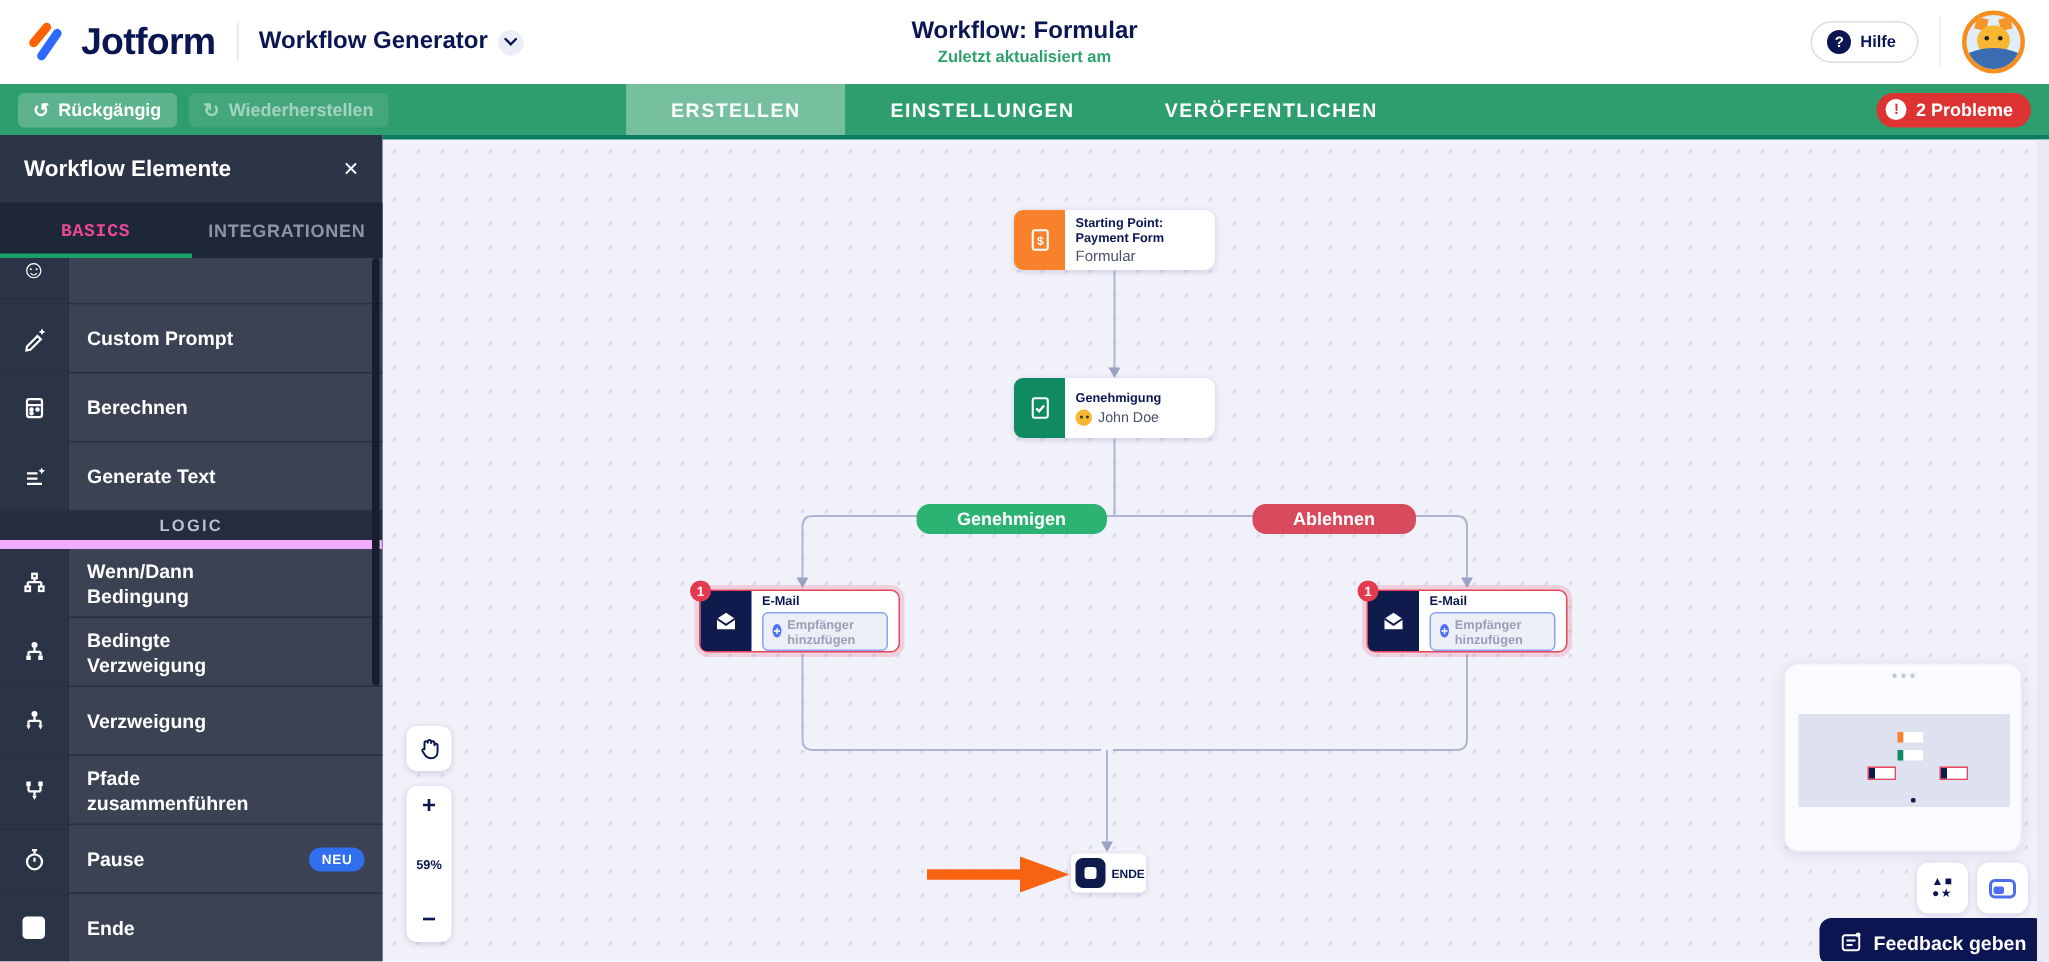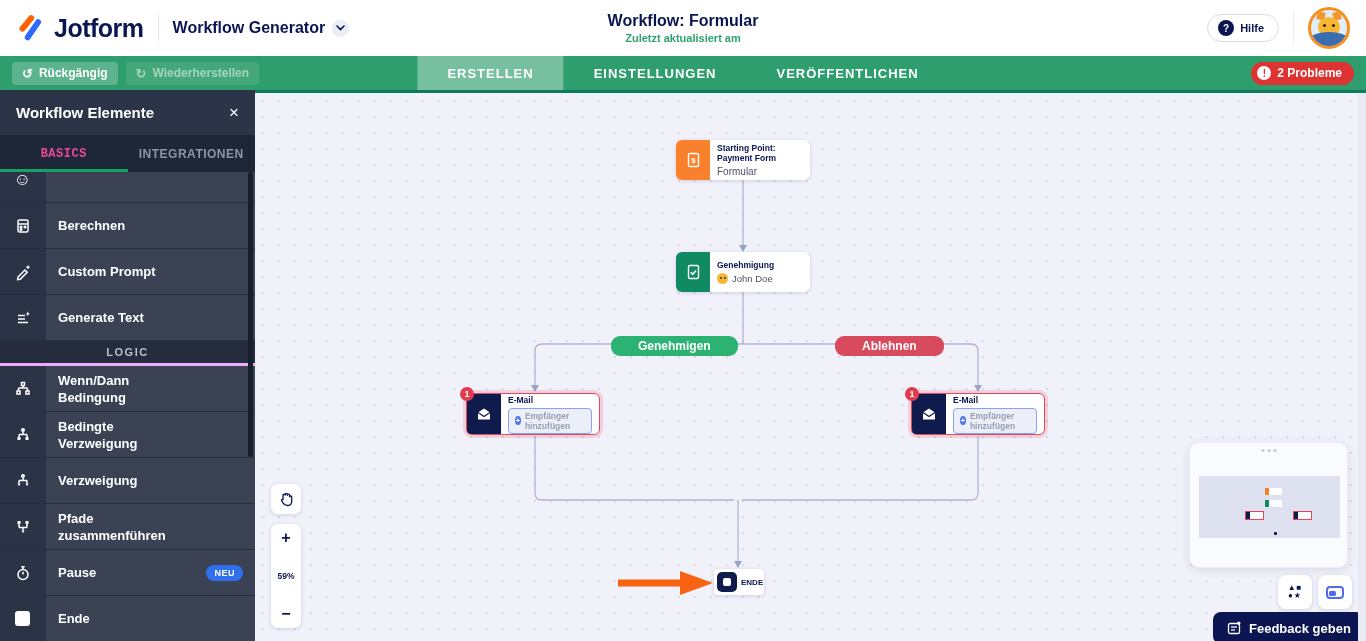--- a/index.html
+++ b/index.html
@@ -56,21 +56,21 @@
   .sb-tabs { height:37px; background:#1e2737; display:flex; }
   .sb-tab { position:relative; flex:1; display:flex; align-items:center; justify-content:center; font-size:12px; font-weight:bold; letter-spacing:.5px; color:#8d94a6; cursor:pointer; }
   .sb-tab.active { color:#ec4899;font-family:Liberation Mono, monospace; }
   .sb-tab.active::after { content:""; position:absolute; left:0; right:0; bottom:0; height:3px; background:#16a16b; }
   .sb-list { height:469px; overflow:hidden; }
   .sb-item { display:flex; height:46px; border-bottom:1px solid #28303f; background:#3a4254; cursor:grab; }
   .sb-item.first { margin-top:-15px; }
   .sb-icon-cell { width:46px; flex:0 0 46px; background:#2b3346; display:flex; align-items:center; justify-content:center; border-right:1px solid #28303f; }
   .sb-label-cell { position:relative; flex:1; display:flex; align-items:center; padding-left:12px; }
   .sb-label { width:128px; color:#fff; font-size:13px; font-weight:bold; line-height:17px; }
-  .sb-section { height:25px; background:#242c3d; display:flex; align-items:center; justify-content:center; color:#b9bfcc; font-size:11px; font-weight:bold; letter-spacing:1.5px; border-bottom:3px solid #f0abfc; }
+  .sb-section { height:25px; background:#242c3d; display:flex; align-items:center; justify-content:center; color:#b9bfcc; font-size:11px; font-weight:bold; letter-spacing:1.5px; border-bottom:6px solid #f0abfc; }
   .neu-badge { position:absolute; right:12px; top:50%; transform:translateY(-50%); background:#2f6fed; color:#fff; font-size:9px; font-weight:bold; padding:3px 8px; border-radius:9px; letter-spacing:.5px; }
   .sb-scroll { position:absolute; right:2px; top:82px; width:5px; height:285px; border-radius:3px; background:#181f2c; cursor:pointer; }
   .smiley-glyph { color:#fff; font-size:17px; line-height:1; }
   .ende-glyph { width:15px; height:15px; background:#fff; border-radius:3px; }
 
   
   .canvas { position:relative; flex:1; height:551px; background:#f1f1fa; border-top:3px solid #0c7b5e;
             background-image:radial-gradient(#d7d8ec 1px, rgba(0,0,0,0) 1.2px); background-size:16px 16px; overflow:hidden; }
   .edges { position:absolute; left:0; top:0; pointer-events:none; }
   .edge-pill { position:absolute; padding:3px 27px; border-radius:9px; color:#fff; font-size:12px; font-weight:bold; cursor:pointer; }
@@ -215,41 +215,41 @@
 
         <div class="sb-item first">
           <div class="sb-icon-cell">
               <span class="smiley-glyph">☺</span>
             </div>
         </div>
 
         <div class="sb-item">
           <div class="sb-icon-cell">
             <svg width="18" height="18" viewBox="0 0 18 18" fill="none" stroke="#fff" stroke-width="1.5">
+              <path d="M4,14 L11,7 l2.2,2.2 L6.2,16.2 L3.6,16.6 Z"></path>
+              <path d="M14,2.5 v3.4 M12.3,4.2 h3.4" stroke-width="1.2"></path>
+            </svg>
+          </div>
+          <div class="sb-label-cell">
+              <span class="sb-label">Custom Prompt</span>
+            </div>
+        </div>
+
+        <div class="sb-item">
+          <div class="sb-icon-cell">
+            <svg width="18" height="18" viewBox="0 0 18 18" fill="none" stroke="#fff" stroke-width="1.5">
               <rect x="4" y="3" width="10" height="12" rx="1.5"></rect>
                 <line x1="4.5" y1="7" x2="13.5" y2="7"></line>
               <circle cx="7" cy="10" r="0.8" fill="#fff"></circle>
                 <circle cx="11" cy="10" r="0.8" fill="#fff"></circle>
                 <circle cx="7" cy="12.5" r="0.8" fill="#fff"></circle>
             </svg>
           </div>
           <div class="sb-label-cell">
               <span class="sb-label">Berechnen</span>
-            </div>
-        </div>
-
-        <div class="sb-item">
-          <div class="sb-icon-cell">
-            <svg width="18" height="18" viewBox="0 0 18 18" fill="none" stroke="#fff" stroke-width="1.5">
-              <path d="M4,14 L11,7 l2.2,2.2 L6.2,16.2 L3.6,16.6 Z"></path>
-              <path d="M14,2.5 v3.4 M12.3,4.2 h3.4" stroke-width="1.2"></path>
-            </svg>
-          </div>
-          <div class="sb-label-cell">
-              <span class="sb-label">Custom Prompt</span>
             </div>
         </div>
 
         <div class="sb-item">
           <div class="sb-icon-cell">
             <svg width="18" height="18" viewBox="0 0 18 18" fill="none" stroke="#fff" stroke-width="1.5">
               <line x1="4" y1="6.5" x2="11" y2="6.5"></line>
                 <line x1="4" y1="10" x2="11" y2="10"></line>
                 <line x1="4" y1="13.5" x2="14" y2="13.5"></line>
               <path d="M13.8,2.6 l.7,1.6 1.6,.7 -1.6,.7 -.7,1.6 -.7,-1.6 -1.6,-.7 1.6,-.7 z" fill="#fff" stroke="none"></path>

